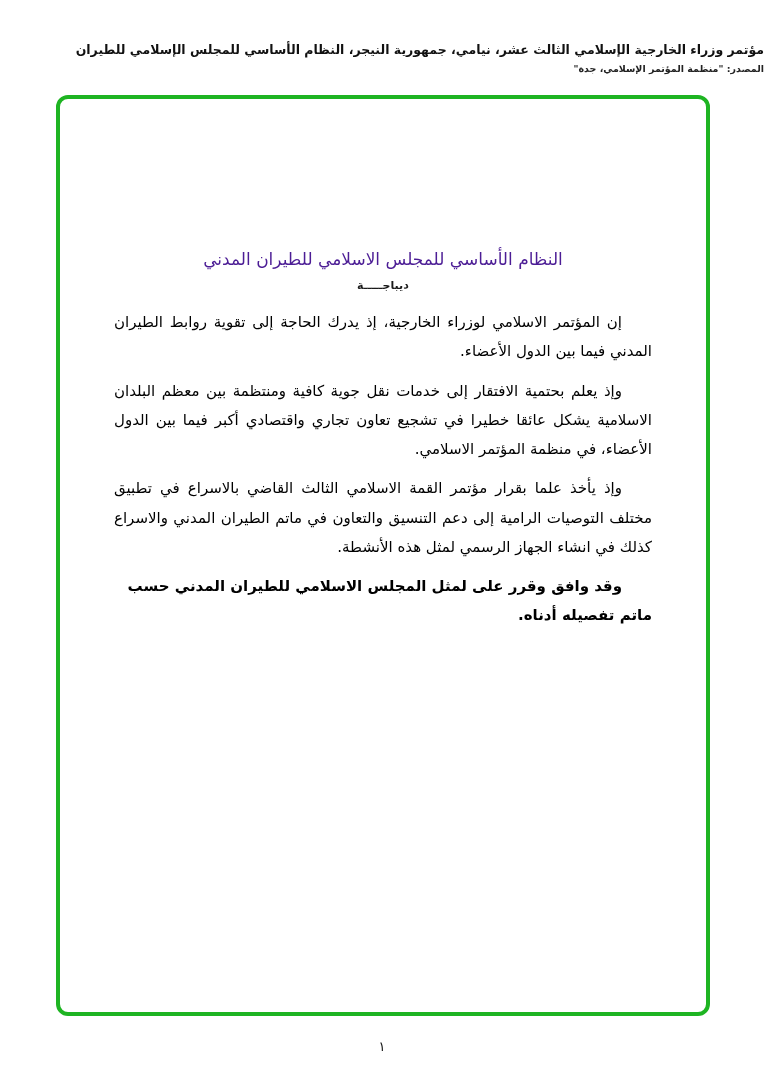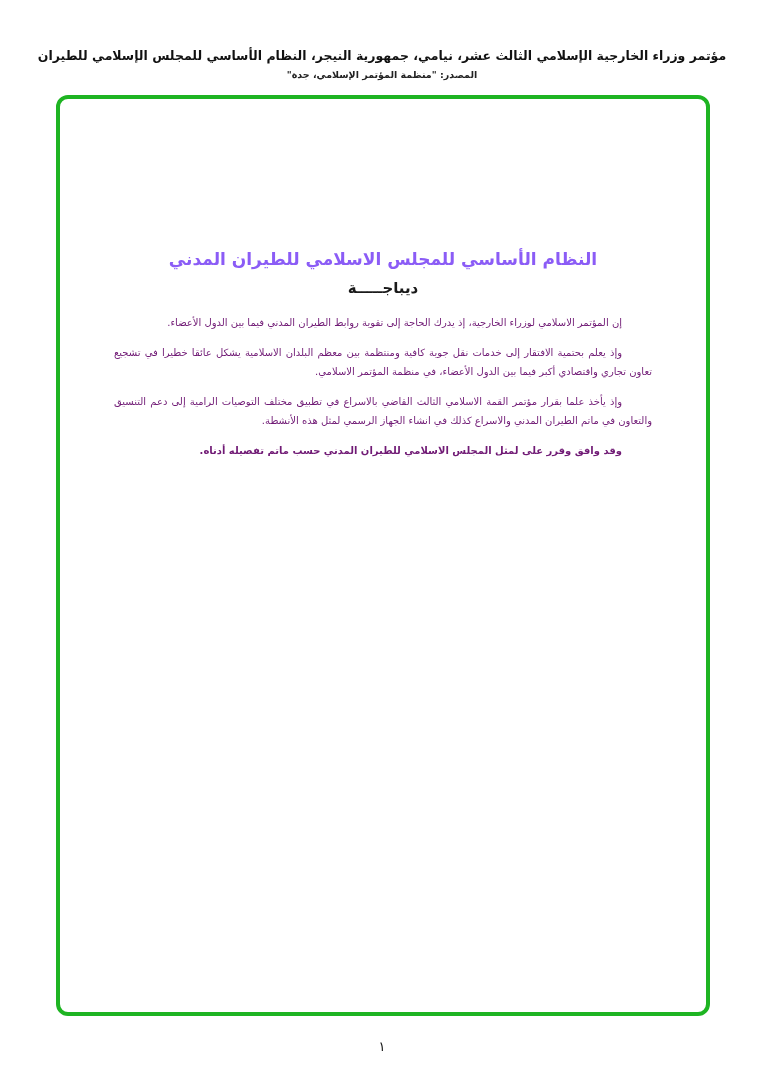--- a/index.html
+++ b/index.html
@@ -14,24 +14,24 @@
     width: 764px;
     height: 1082px;
     background: #ffffff;
     margin: 0 auto;
     overflow: hidden;
   }
 
   
   .doc-header {
     position: absolute;
-    top: 48px;
+    top: 42px;
     left: 0;
     width: 100%;
-    text-align: center;
+    text-align: right;
     direction: rtl;
     color: #111111;
   }
   .doc-header .line1 {
     font-size: 12.5px;
     font-weight: bold;
     letter-spacing: 0.2px;
   }
   .doc-header .line2 {
     margin-top: 6px;
@@ -58,42 +58,42 @@
     width: 100%;
     height: 100%;
     padding: 150px 54px 0 54px;
     direction: rtl;
     color: #1c1c1c;
   }
 
   .page-title {
     text-align: center;
     font-size: 17px;
-    font-weight: bold;
-    color: #8b5cf6;
+    font-weight: normal;
+    color: #4c1d95;
     letter-spacing: 0.3px;
   }
 
   .page-subtitle {
     text-align: center;
-    font-size: 15px;
+    font-size: 11px;
     font-weight: bold;
     margin-top: 10px;
     margin-bottom: 16px;
     color: #1a1a1a;
   }
 
   .body-text p {
     direction: rtl;
     text-align: justify;
-    font-size: 10px;
+    font-size: 15px;
     line-height: 1.95;
     text-indent: 30px;
     margin-bottom: 10px;
-    color: #701a75;
+    color: #000000;
   }
 
   .body-text p.final {
     font-weight: bold;
     text-align: right;
   }
 
   
   .page-number {
     position: absolute;

